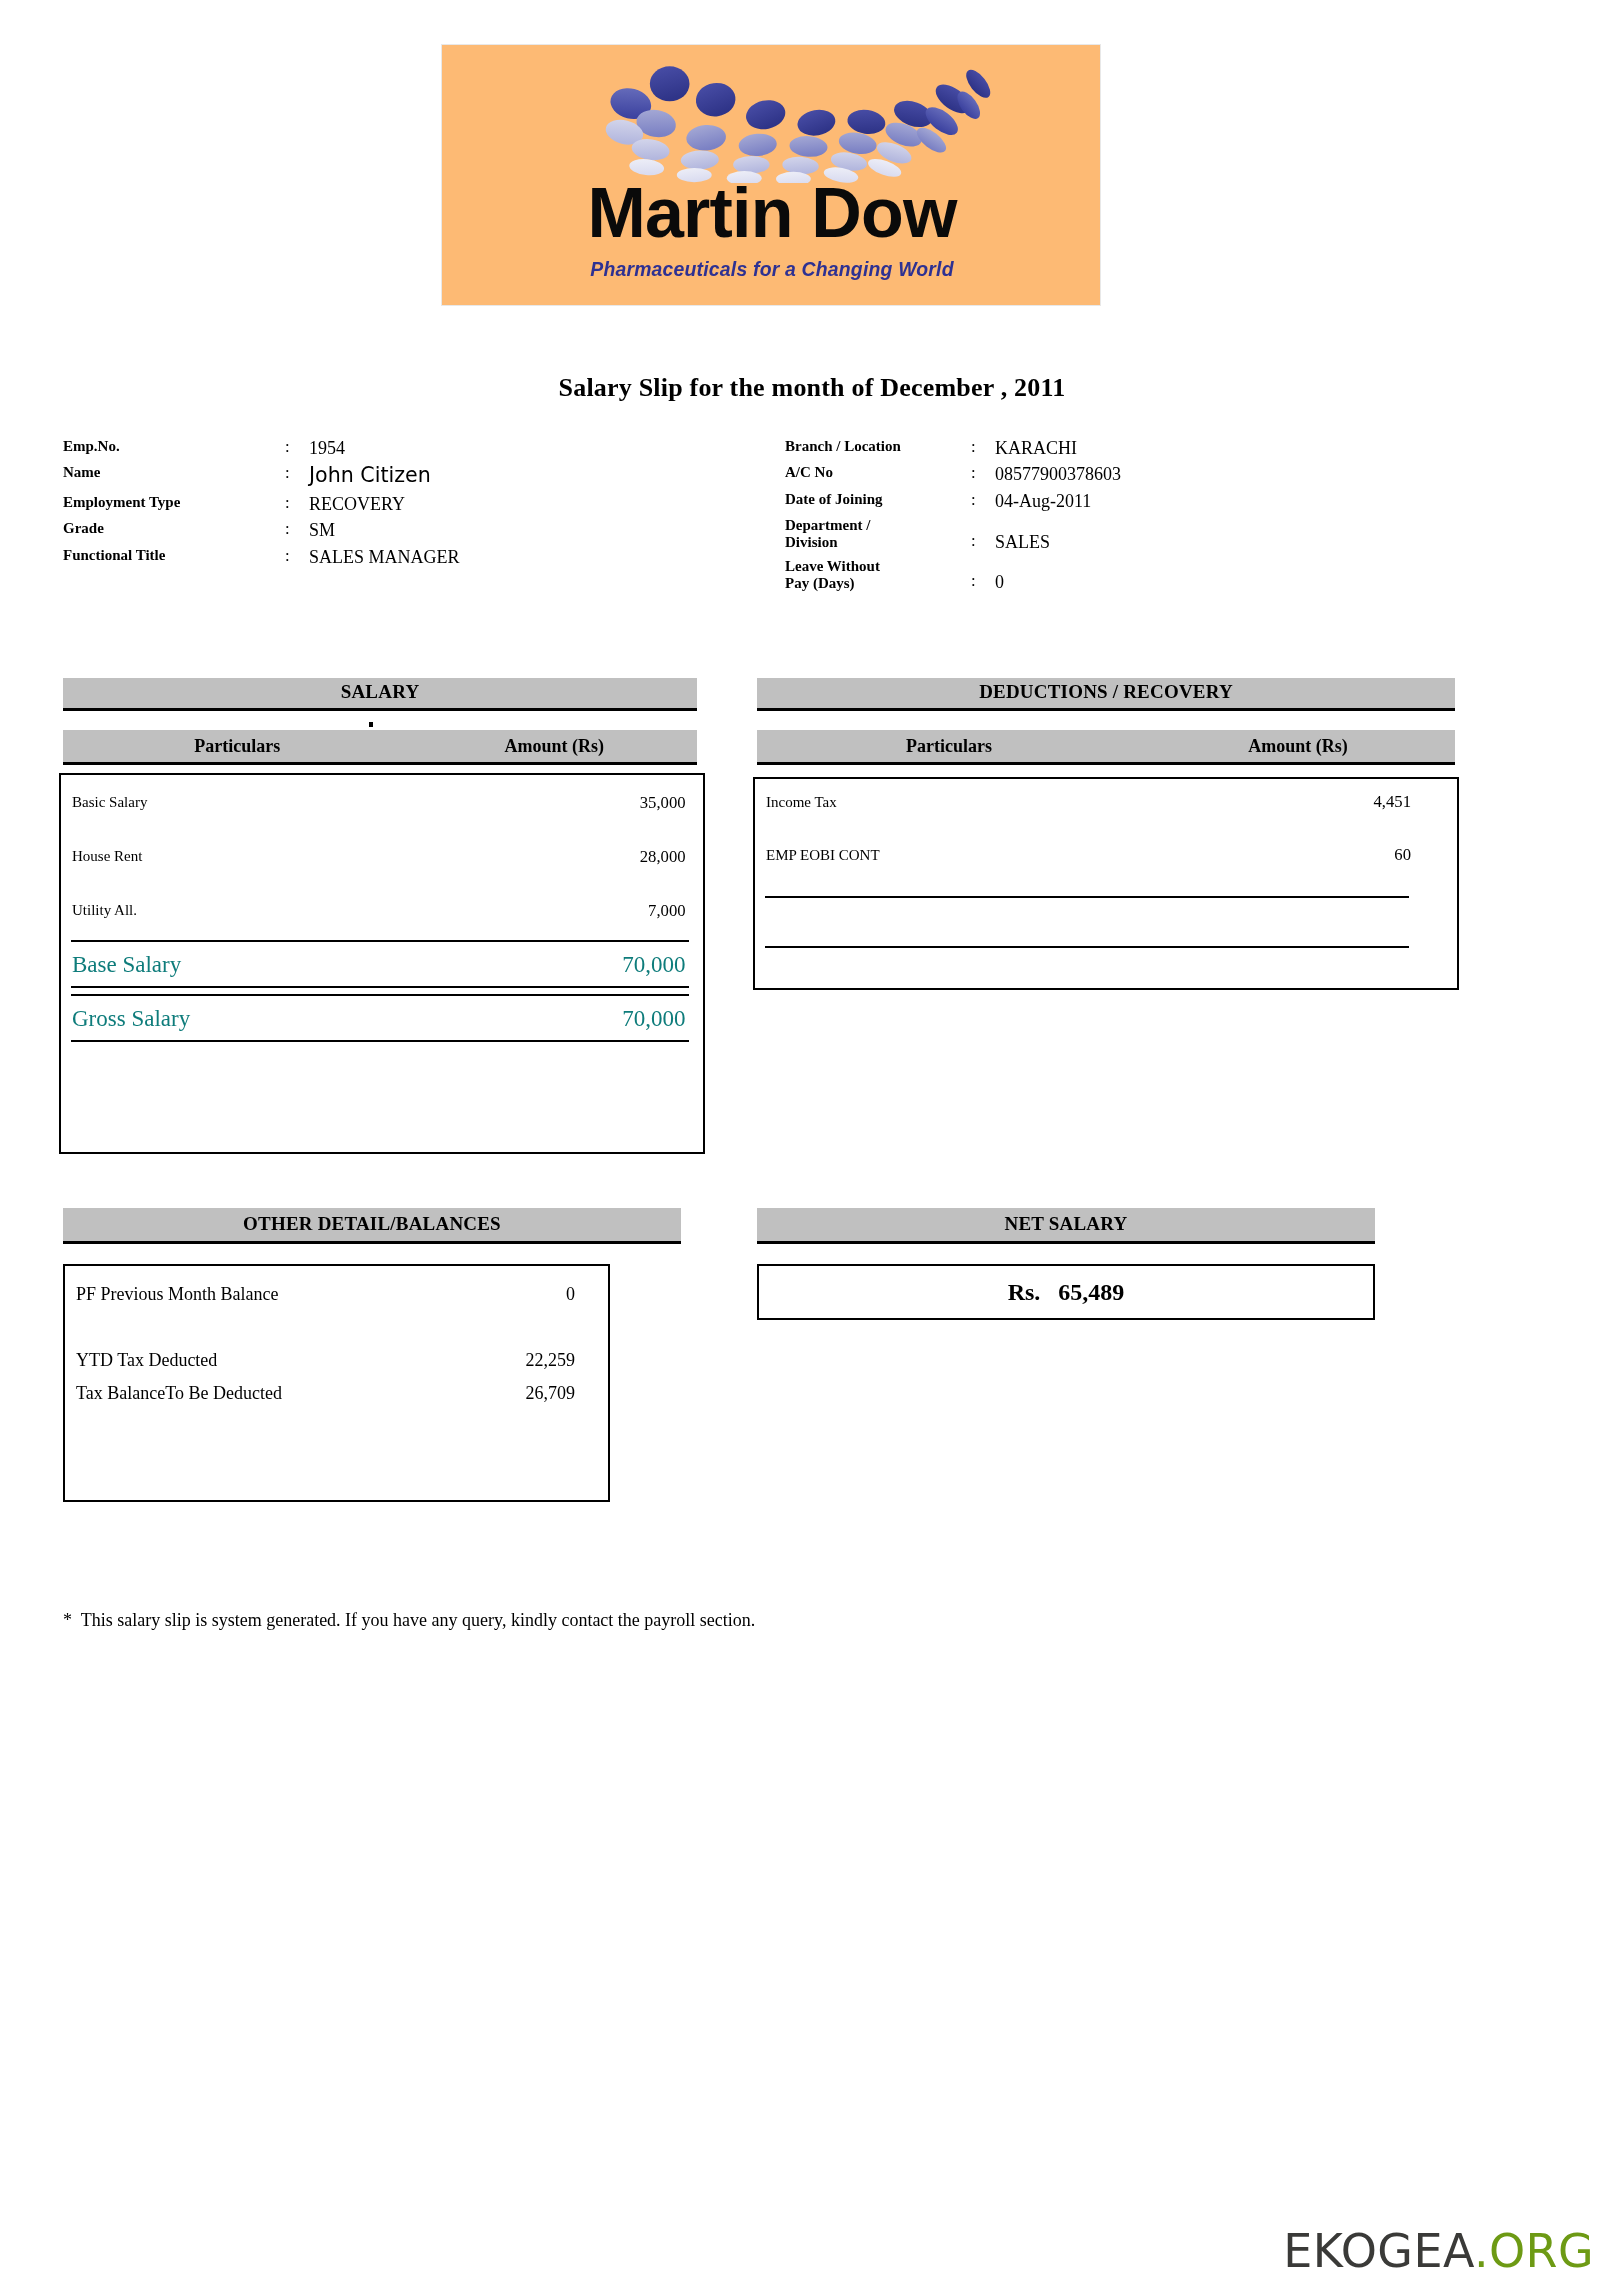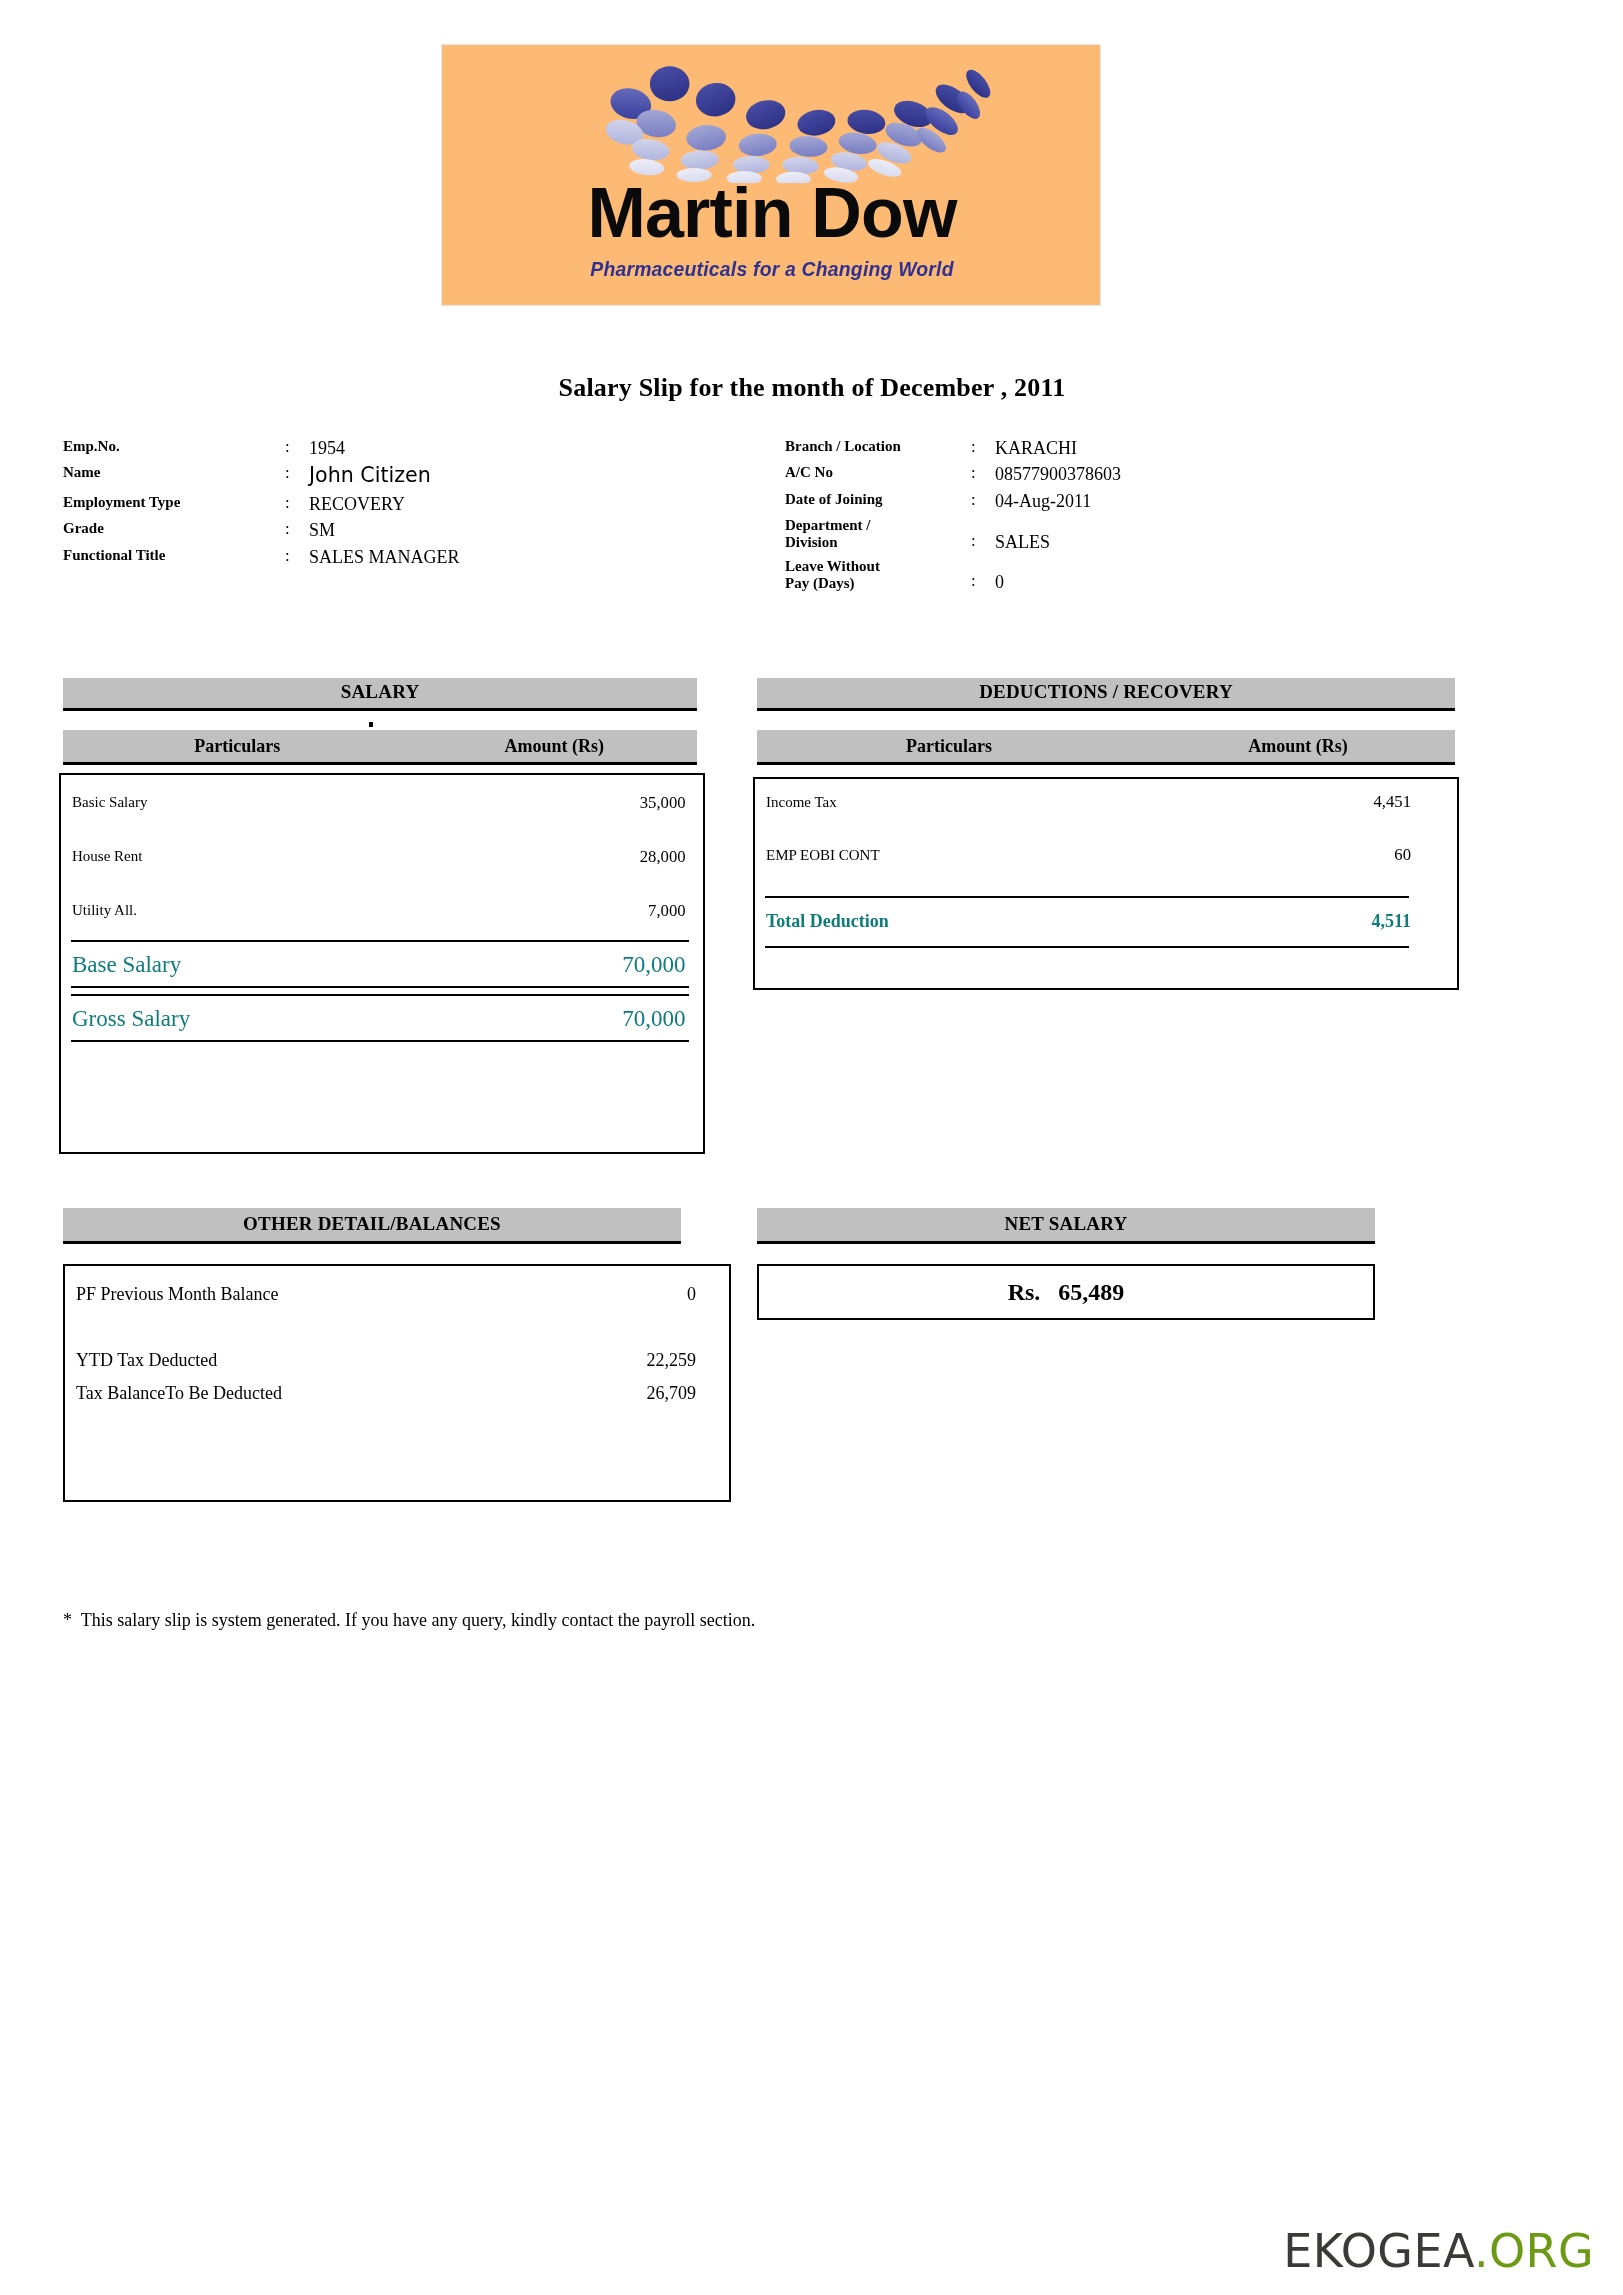--- a/index.html
+++ b/index.html
@@ -407,30 +407,26 @@
   <div class="line-row" style="top:9.5px; height:27px;">
     <div class="lbl">Income Tax</div>
     <div class="amt" style="right:46px; top:3.2px;">4,451</div>
   </div>
   <div class="line-row" style="top:63px; height:27px;">
     <div class="lbl">EMP EOBI CONT</div>
     <div class="amt" style="right:46px; top:3.2px;">60</div>
   </div>
 
   <div class="rule" style="left:9.5px; top:117px; width:644px;"></div>
-  <div class="line-row total-row bold" style="top:127px; height:30px;">
-    <div class="lbl">Total Deduction</div>
-    <div class="amt" style="right:46px;">4,511</div>
-  </div>
   <div class="rule" style="left:9.5px; top:167px; width:644px;"></div>
 </div>
 
 <div class="sect-title" style="left:63px; top:1208px; width:618px; height:36px; line-height:32px;">OTHER DETAIL/BALANCES</div>
 
-<div class="tbl-body" style="left:63px; top:1264px; width:668px; height:238px;">
+<div class="tbl-body" style="left:63px; top:1264px; width:547px; height:238px;">
   <div class="line-row ob-row" style="top:14.3px; height:28.5px;">
     <div class="lbl">PF Previous Month  Balance</div>
     <div class="amt" style="right:33px;">0</div>
   </div>
   <div class="line-row ob-row" style="top:80px; height:28.5px;padding-left:48px;">
     <div class="lbl">YTD Tax Deducted</div>
     <div class="amt" style="right:33px;">22,259</div>
   </div>
   <div class="line-row ob-row" style="top:113px; height:28.5px;">
     <div class="lbl">Tax BalanceTo Be Deducted</div>

